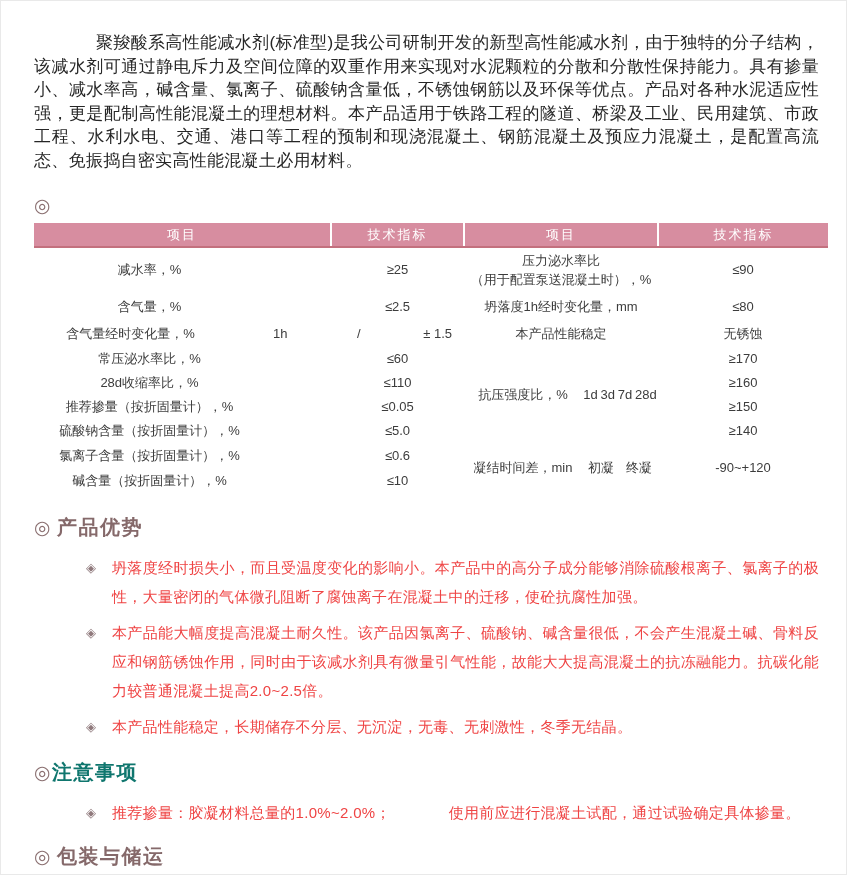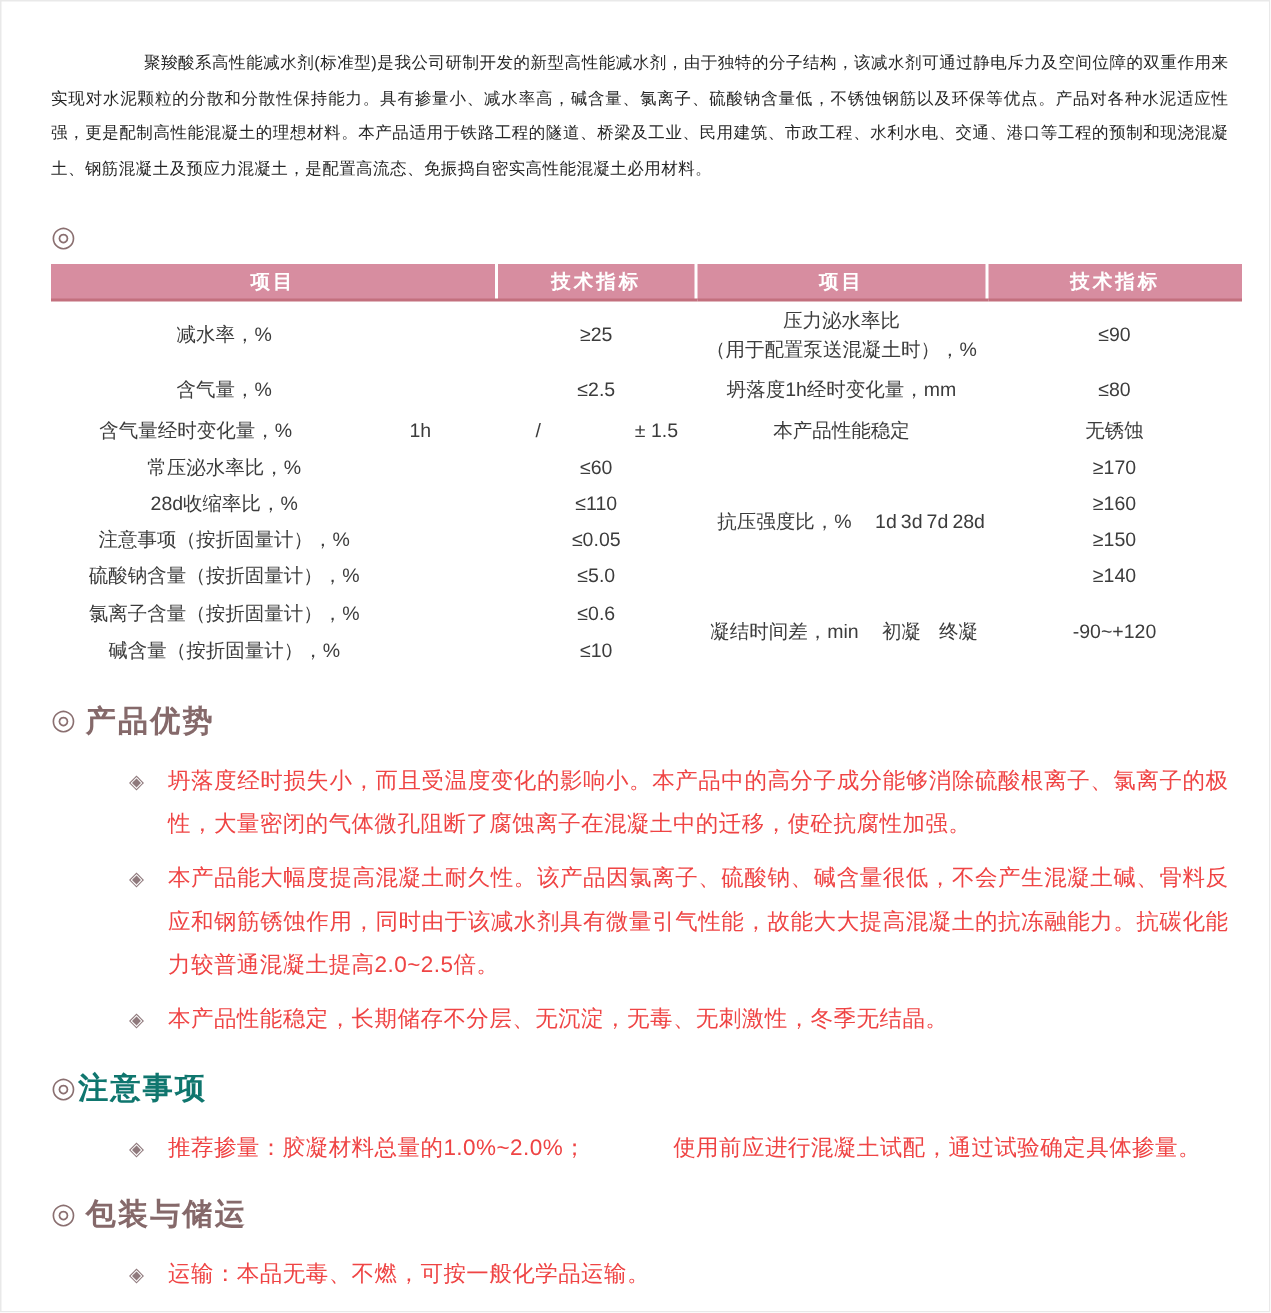--- a/index.html
+++ b/index.html
@@ -10,39 +10,39 @@
     -webkit-font-smoothing:antialiased;
   }
   .page {
     position:relative; width:847px; height:875px; box-sizing:border-box;
     padding:30px 27px 0 33px;
     border:1px solid #e9e9e9;
     overflow:hidden; background:#fff;
   }
   
   .intro {
-    font-size:11px; line-height:23.5px; letter-spacing:.3px;
+    font-size:17px; line-height:23.5px; letter-spacing:.3px;
     text-align:justify; text-indent:62px; color:#262626; margin:0;
   }
   
   .sec-heading {
     display:flex; align-items:center; gap:5px;
     font-size:20px; font-weight:bold; letter-spacing:1.5px;
     color:#85696a; margin:24px 0 6px 0;
   }
   .sec-heading .marker { font-weight:normal; font-size:19px; line-height:1; color:#8a6f70; }
   .faded { color:#0f766e; }
   
   table.perf {
     border-collapse:collapse; table-layout:fixed;
     width:794px; margin-top:8px;
     font-size:13px; color:#3c3c3c;
   }
   table.perf th {
-    background:#d78da0; color:#ffffff; font-weight:bold;
+    background:#d78da0; color:#ffffff; font-weight:normal;
     height:23px; font-size:13px; letter-spacing:2px;
     border-right:2px solid #ffffff; border-bottom:2px solid #c3707e;
     padding:0;
   }
   table.perf th:last-child { border-right:none; }
   table.perf td {
     text-align:center; vertical-align:middle; padding:0;
     line-height:17px;
   }
   tr.h44 { height:44px; } tr.h30 { height:30px; } tr.h25 { height:25px; }
@@ -152,21 +152,21 @@
           </div>
         </td>
         <td>≥170</td>
       </tr>
       <tr class="h24">
         <td class="c1pad">28d收缩率比，%</td>
         <td>≤110</td>
         <td>≥160</td>
       </tr>
       <tr class="h24">
-        <td class="c1pad">注意事项（按折固量计），%</td>
+        <td class="c1pad">推荐掺量（按折固量计），%</td>
         <td>≤0.05</td>
         <td>≥150</td>
       </tr>
       <tr class="h24">
         <td class="c1pad">硫酸钠含量（按折固量计），%</td>
         <td>≤5.0</td>
         <td>≥140</td>
       </tr>
       <tr class="h26">
         <td class="c1pad">氯离子含量（按折固量计），%</td>

